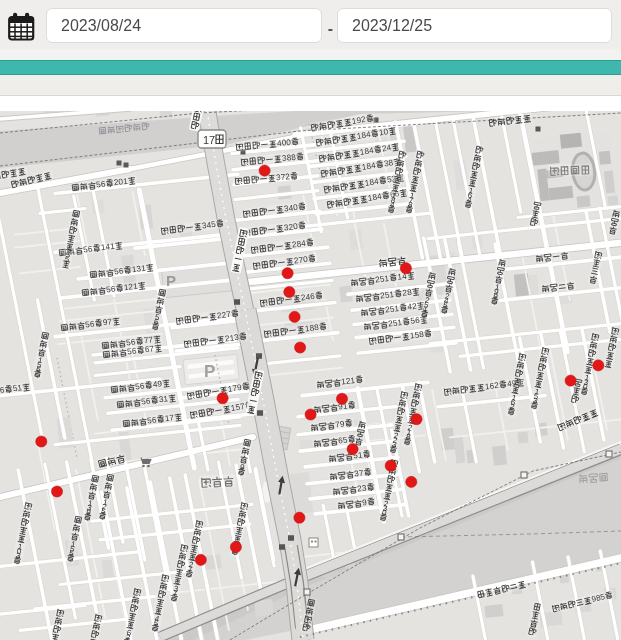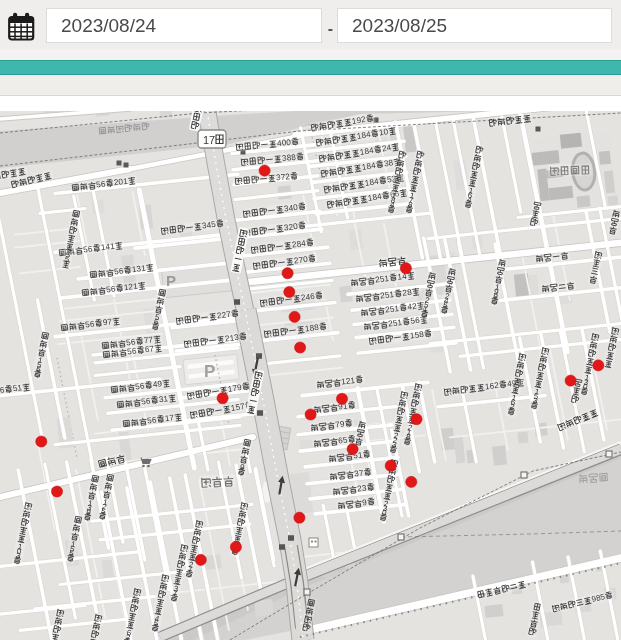--- a/index.html
+++ b/index.html
@@ -1,41 +1,41 @@
 <!DOCTYPE html>
 <html><head><meta charset="utf-8">
 <style>
 html,body{margin:0;padding:0}
 body{width:621px;height:640px;position:relative;overflow:hidden;background:#fff;font-family:"Liberation Sans",sans-serif}
 .topbar{position:absolute;left:0;top:0;width:621px;height:49px;background:#f0eeec}
 .bar2{position:absolute;left:0;top:49px;width:621px;height:11px;background:#f2f3f1}
 .teal{position:absolute;left:0;top:60px;width:621px;height:15px;background:#3eb7ad;border-top:1px solid #2d9c93;border-bottom:1px solid #2d9c93;box-sizing:border-box}
 .bar3{position:absolute;left:0;top:75px;width:621px;height:21px;background:#efeeea;border-bottom:1px solid #d9d7d4;box-sizing:border-box}
-.inp{position:absolute;top:8px;height:35px;background:#fff;border:1px solid #dcdcda;border-radius:0;box-sizing:border-box;font-size:19px;color:#4a4a4a;line-height:33px;padding-left:14px}
+.inp{position:absolute;top:8px;height:35px;background:#fff;border:1px solid #dcdcda;border-radius:6px;box-sizing:border-box;font-size:16px;color:#4a4a4a;line-height:33px;padding-left:14px}
 .dash{position:absolute;top:8px;left:323px;width:15px;height:35px;text-align:center;line-height:41px;color:#555;font-size:16px;font-weight:bold}
 </style></head>
 <body>
 <div class="topbar">
 <svg width="27" height="29" viewBox="0 0 27 29" style="position:absolute;left:8px;top:12px">
 <rect x="5" y="0.8" width="4.2" height="8.5" rx="2" fill="#1b1b1b"></rect>
 <rect x="17" y="0.8" width="4.2" height="8.5" rx="2" fill="#1b1b1b"></rect>
 <rect x="1.2" y="5" width="24" height="22.5" rx="2.5" fill="#fff" stroke="#1b1b1b" stroke-width="2.2"></rect>
 <rect x="1.2" y="5" width="24" height="6" fill="#1b1b1b"></rect>
 <g stroke="#1b1b1b" stroke-width="1.5">
 <line x1="2" y1="15.2" x2="24.5" y2="15.2"></line>
 <line x1="2" y1="19.8" x2="24.5" y2="19.8"></line>
 <line x1="2" y1="24.4" x2="24.5" y2="24.4"></line>
 <line x1="7" y1="11.5" x2="7" y2="27"></line>
 <line x1="13.1" y1="11.5" x2="13.1" y2="27"></line>
 <line x1="19.2" y1="11.5" x2="19.2" y2="27"></line>
 </g>
 </svg>
 <div class="inp" style="left:46px;width:276px">2023/08/24</div>
 <div class="dash">-</div>
-<div class="inp" style="left:337px;width:275px">2023/08/25</div>
+<div class="inp" style="left:337px;width:275px">2023/12/25</div>
 </div>
 <div class="bar2"></div>
 <div class="teal"></div>
 <div class="bar3"></div>
 <svg width="621" height="529" viewBox="0 111 621 529" style="position:absolute;left:0;top:111px;filter:blur(0.35px)">
 <defs>
 <path id="g0" fill="none" d="M0.5,1.5 H9.5 M5,0.2 V10 M1.5,4.2 H8.5 M1.8,7 H8.2 M1,10 H9"></path>
 <path id="g1" fill="none" d="M1,1 H9 V9 H1 Z M3,3.2 H7 M3,5.8 H7 M3,3.2 V8 M7,3.2 V8 M3,8 H7"></path>
 <path id="g2" fill="none" d="M0.5,2.2 H9.5 M2.5,0.2 V2.2 M1.2,4.5 H8.8 M1.2,4.5 V9.8 M8.8,4.5 V9.8 M4.8,4.5 V9.8 M1.2,7.2 H8.8"></path>
 <path id="g3" fill="none" d="M1,0.8 V9.5 M1,0.8 H4.8 M4.8,0.8 V4.5 M1,4.5 H4.8 M1,9.5 H5 M6.5,0.2 V9.8 M6.5,2.2 H9.8 M6.5,6 H9.5 M9.8,2.2 V5"></path>

